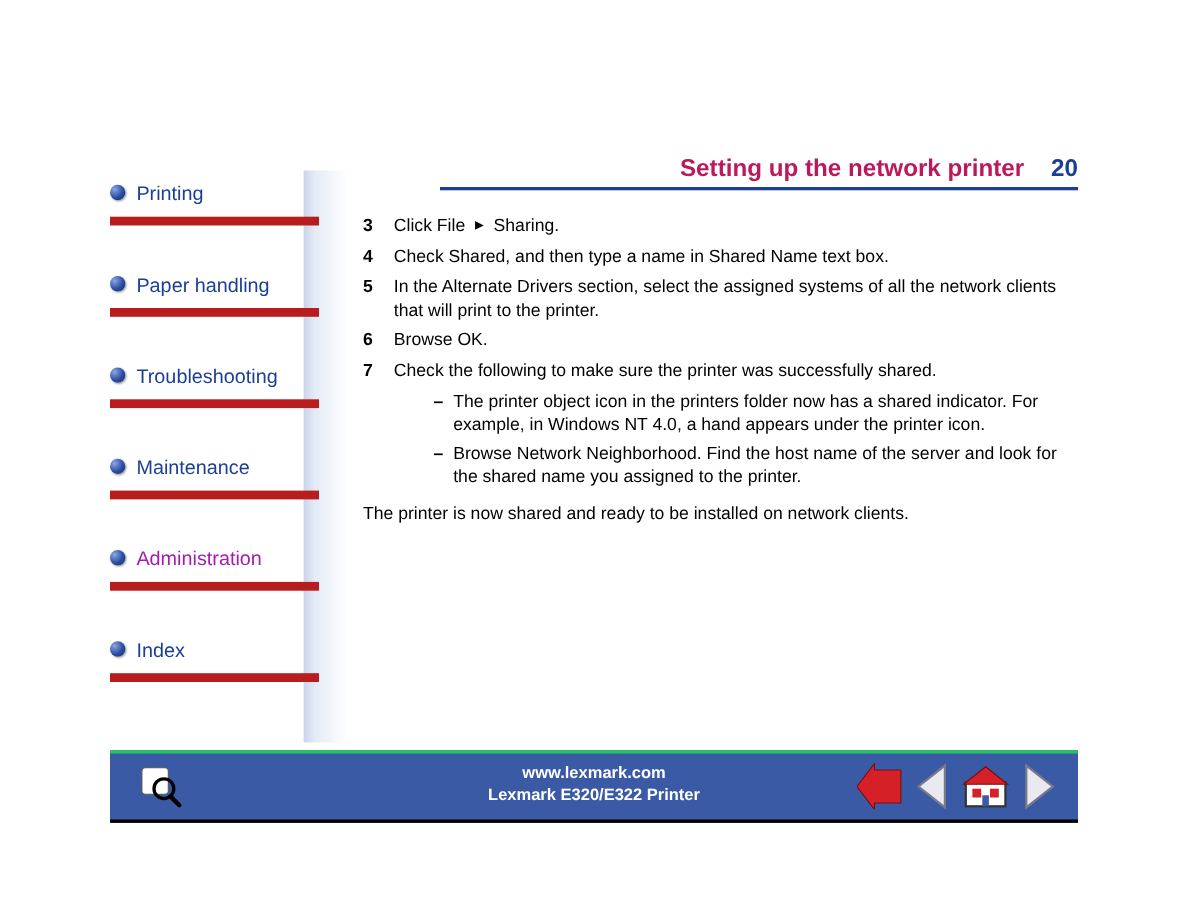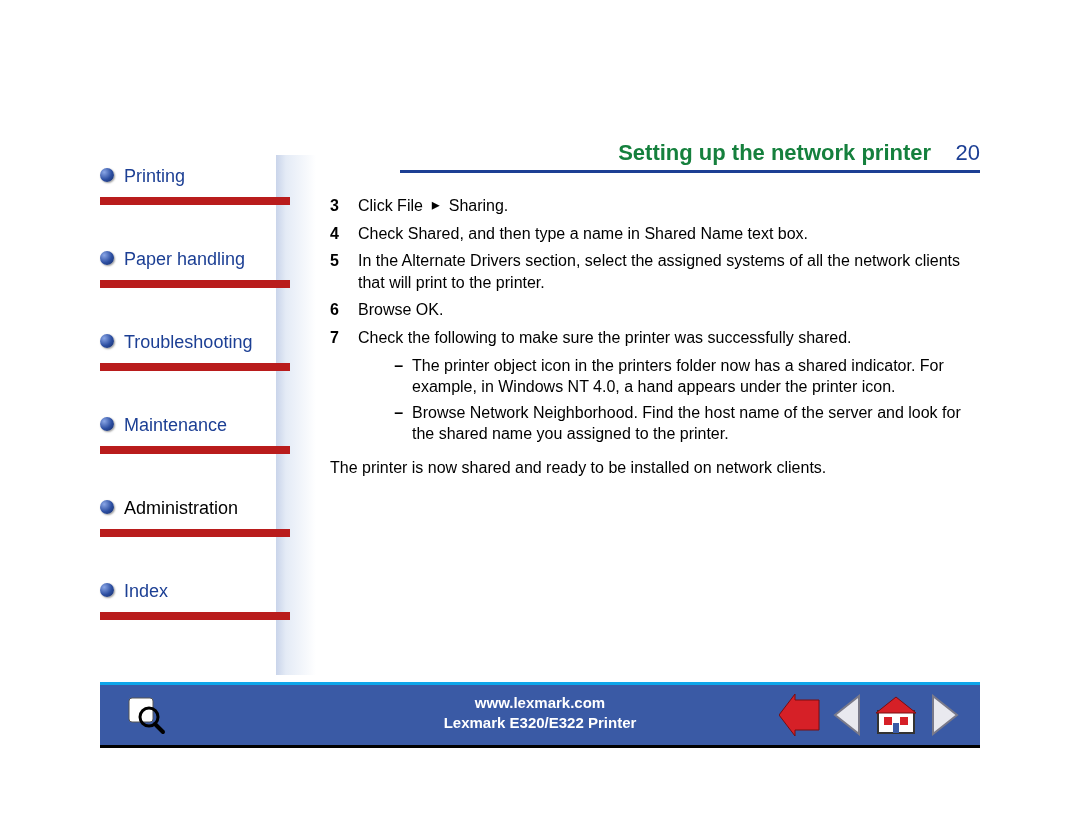--- a/index.html
+++ b/index.html
@@ -27,21 +27,21 @@
   }
   .sidebar-item {
     position: relative;
     padding: 6px 0 10px 24px;
     margin-bottom: 38px;
     border-bottom: 8px solid #b91c1c;
     font-size: 18px;
     cursor: pointer;
   }
   .sidebar-link-blue { color: #1c3f94; }
-  .sidebar-link-red  { color: #000000; }
+  .sidebar-link-red  { color: #a21caf; }
   .bullet {
     position: absolute;
     left: 0;
     top: 8px;
     width: 14px;
     height: 14px;
     border-radius: 50%;
     background: radial-gradient(circle at 30% 30%, #8aa6e6 0%, #2b4da0 55%, #152a60 100%);
     box-shadow: 1px 1px 2px rgba(0,0,0,0.4);
   }
@@ -59,28 +59,28 @@
   .header {
     position: absolute;
     top: 140px;
     right: 100px;
     width: 580px;
     border-bottom: 3px solid #1c3f94;
     text-align: right;
     padding-bottom: 4px;
   }
   .header .title {
-    color: #15803d;
+    color: #be185d;
     font-weight: bold;
     font-size: 22px;
     margin-right: 20px;
   }
   .header .page-num {
     color: #1c3f94;
-    font-weight: normal;
+    font-weight: bold;
     font-size: 22px;
   }
 
   
   .content {
     position: absolute;
     top: 195px;
     left: 330px;
     right: 100px;
     font-size: 16px;
@@ -101,21 +101,21 @@
   .sublist li::marker { content: "–  "; font-weight: bold; }
   .final { margin-top: 12px; padding-left: 0; }
 
   
   .footer {
     position: absolute;
     left: 100px; right: 100px;
     top: 682px;
     height: 60px;
     background: #3a5aa5;
-    border-top: 3px solid #0ea5e9;
+    border-top: 3px solid #22c55e;
     border-bottom: 3px solid #000;
     color: #fff;
   }
   .footer-center {
     position: absolute;
     left: 0; right: 0;
     top: 8px;
     text-align: center;
     font-size: 15px;
     line-height: 1.35;

